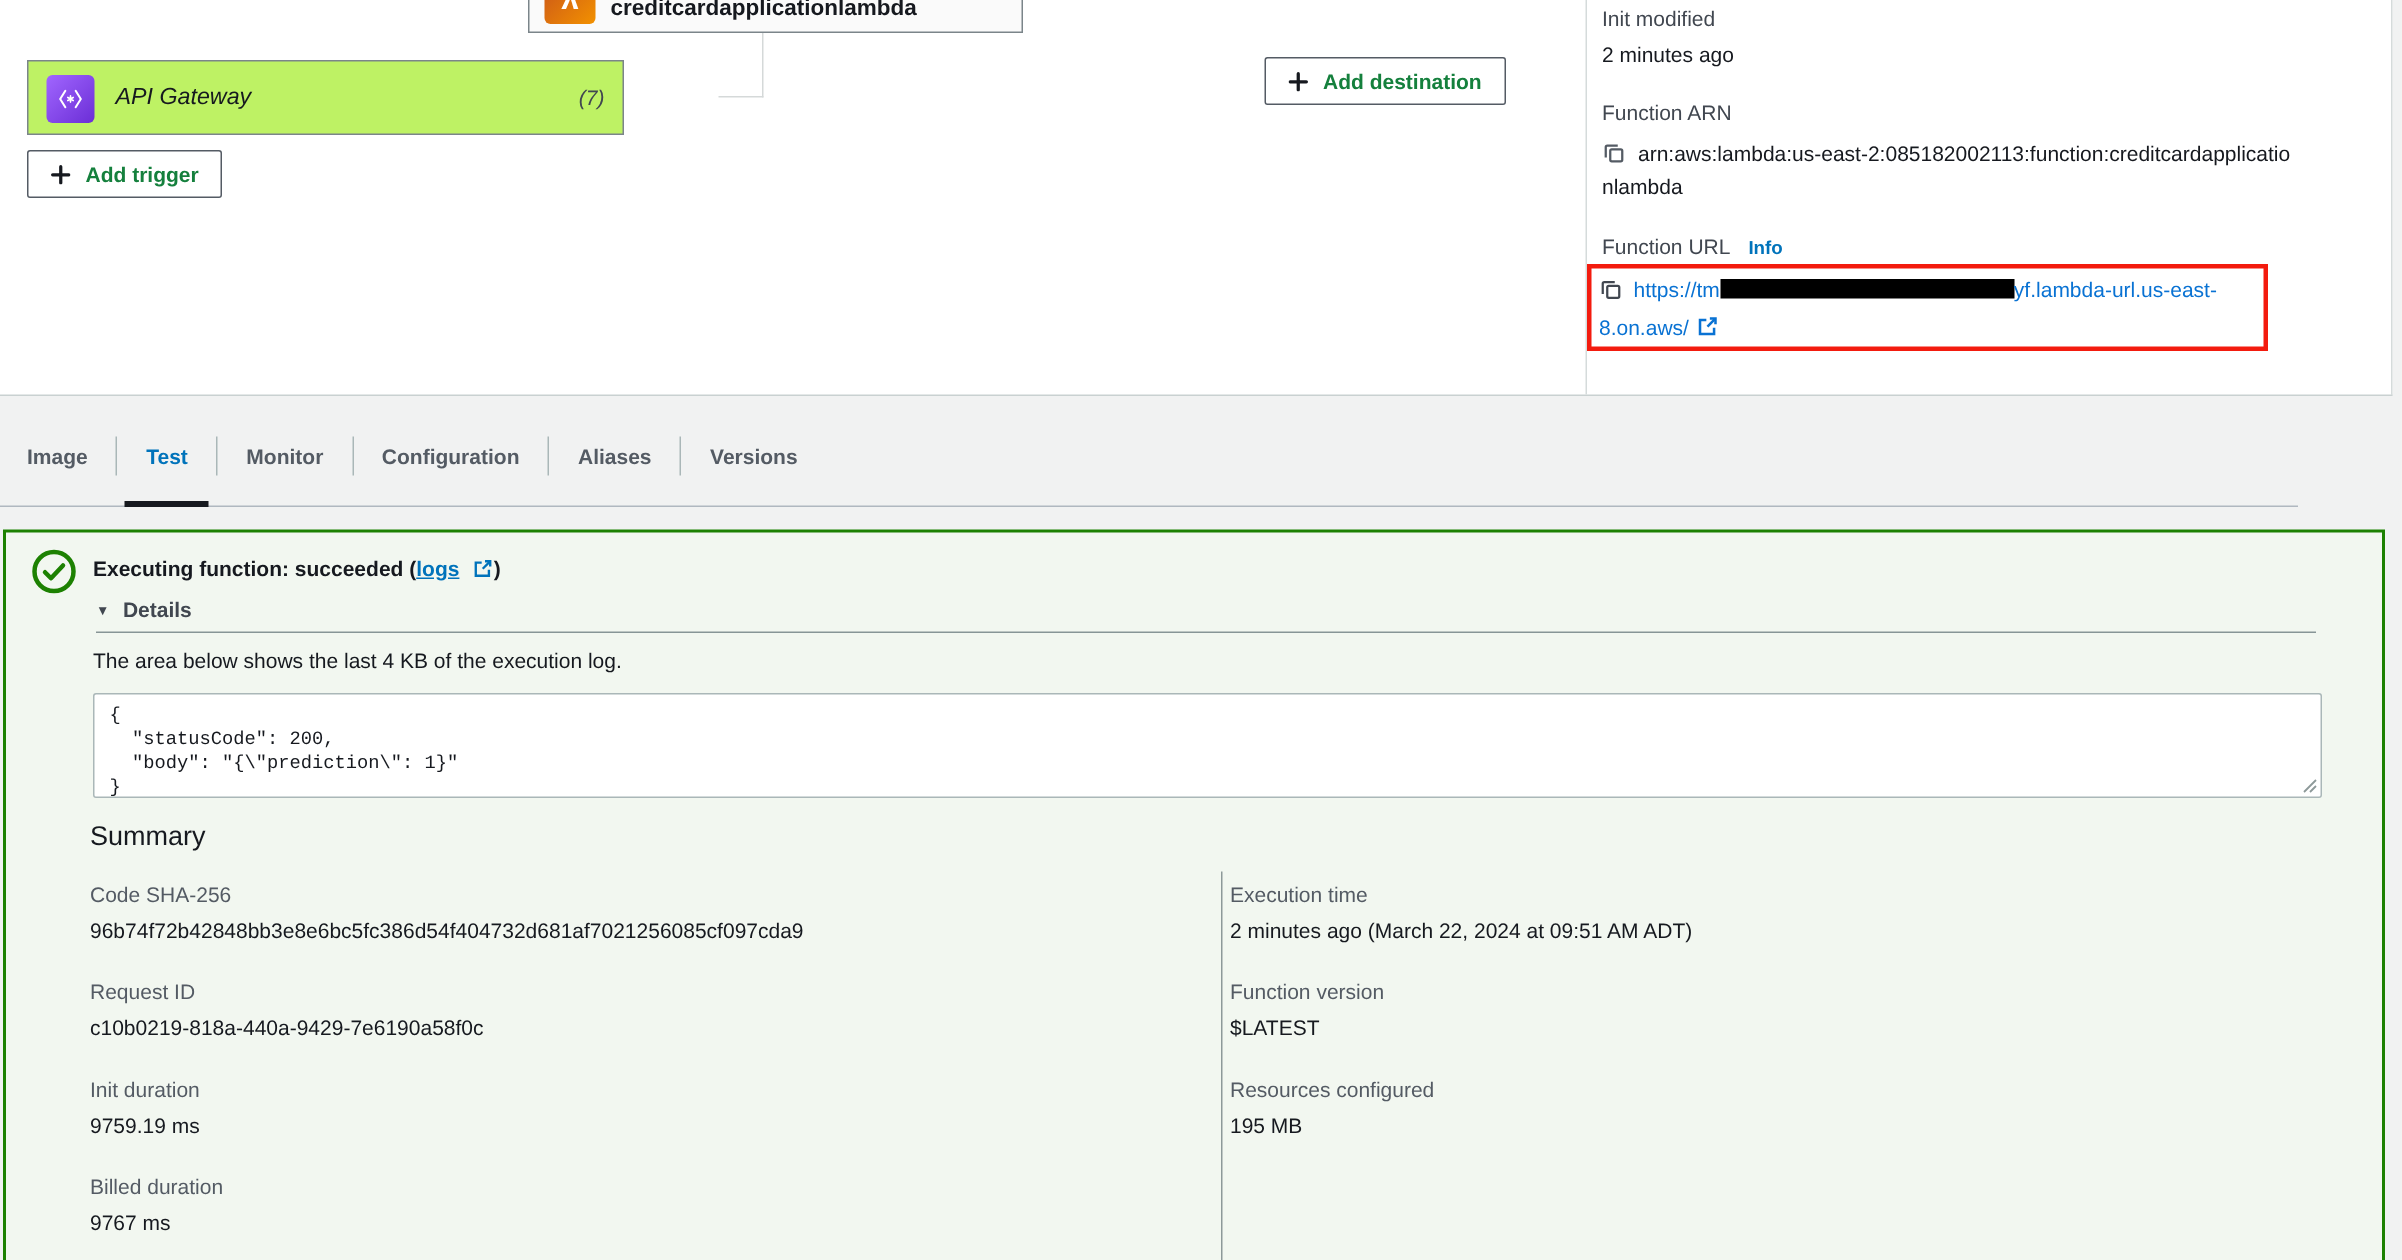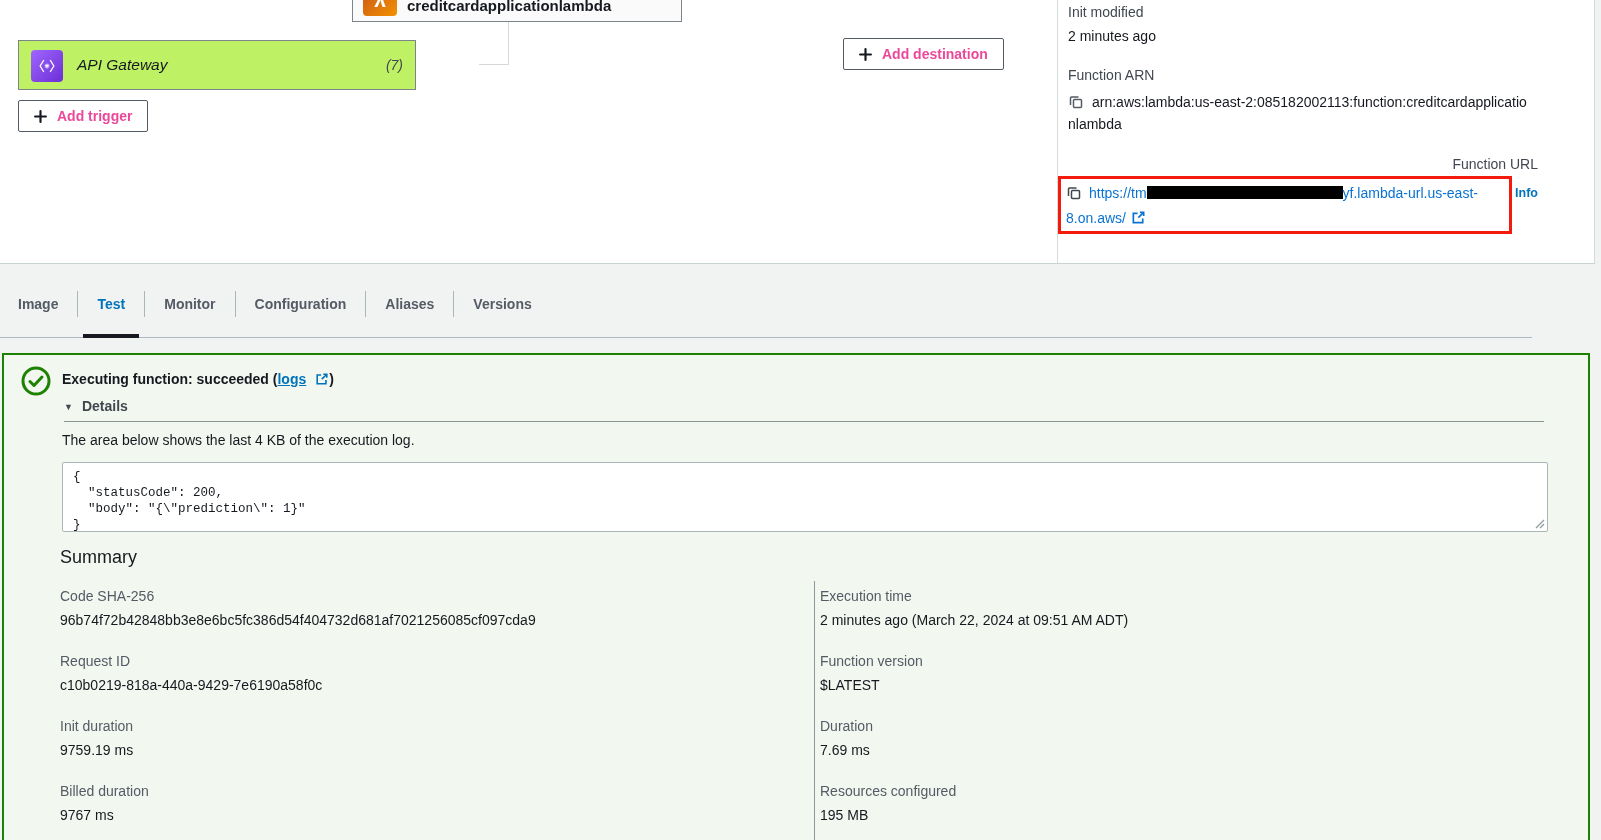--- a/index.html
+++ b/index.html
@@ -22,34 +22,34 @@
 
   .apigw-node { position:absolute; left:18px; top:40px; width:398px; height:50px;
                 background:#bef264; border:1px solid #7b858a; cursor:pointer;font-style:italic; }
   .apigw-icon { position:absolute; left:12px; top:9px; width:32px; height:32px; border-radius:4px;
                 background:linear-gradient(135deg,#a166ff,#6b2ed6); display:flex; align-items:center; justify-content:center; }
   .apigw-label { position:absolute; left:58px; top:15px; font-size:15.5px; color:#16191f; }
   .apigw-count { position:absolute; right:12px; top:16px; font-size:14px; color:#414750; }
 
   .aws-btn { position:absolute; display:inline-flex; align-items:center; gap:10px; background:#fff;
              border:1px solid #545b64; border-radius:2px; height:32px; padding:0 15px;
-             font-family:"Liberation Sans", sans-serif; font-size:14px; font-weight:700; color:#ec4899; cursor:pointer; }
+             font-family:"Liberation Sans", sans-serif; font-size:14px; font-weight:700; color:#15803d; cursor:pointer; }
   .btn-add-trigger { left:18px; top:100px; }
   .btn-add-destination { left:843px; top:38px; }
 
   .card-vdivider { position:absolute; left:1057px; top:0; width:1px; height:263px; background:#d5dbdb; }
 
   .right-pane { position:absolute; left:1068px; top:0; width:470px; padding-top:3px; }
   .rp-label { font-size:14px; color:#414750; line-height:19px; }
   .rp-value { font-size:14px; color:#16191f; line-height:19px; margin-top:5px; }
   .rp-label.m2 { margin-top:20px; }
   .arn-line1 { margin-top:6px; font-size:14px; line-height:22px; color:#16191f; display:flex; align-items:flex-start; gap:8px; }
   .arn-line1 svg { flex:0 0 auto; margin-top:3px; }
   .arn-line2 { font-size:14px; line-height:22px; color:#16191f; }
-  .url-label-row { margin-top:20px; display:flex; align-items:flex-end; gap:12px;flex-direction:column; }
+  .url-label-row { margin-top:20px; display:flex; align-items:center; gap:12px; }
   .info-link { font-size:12.5px; font-weight:700; color:#0073bb; text-decoration:none; cursor:pointer; }
 
   .url-redbox { position:absolute; left:1058px; top:176px; width:454px; height:58px;
                 border:3px solid #f31b0e; padding:2px 5px; background:transparent; }
   .url-line { font-size:14px; line-height:25px; color:#0972d3; white-space:nowrap; }
   .url-line a { color:#0972d3; text-decoration:none; cursor:pointer; }
   .copy-icon { vertical-align:-3px; margin-right:7px; cursor:pointer; }
   .redact-bar { display:inline-block; width:196px; height:13px; background:#000; vertical-align:-1px; }
   .ext-icon { vertical-align:-2px; margin-left:5px; cursor:pointer; }
 
@@ -243,23 +243,19 @@
     <div class="col col-right">
       <div class="kv">
         <div class="kv-label">Execution time</div>
         <div class="kv-value">2 minutes ago (March 22, 2024 at 09:51 AM ADT)</div>
       </div>
       <div class="kv">
         <div class="kv-label">Function version</div>
         <div class="kv-value">$LATEST</div>
       </div>
       <div class="kv">
-        <div class="kv-label">Duration</div>
-        <div class="kv-value">7.69 ms</div>
-      </div>
-      <div class="kv">
         <div class="kv-label">Resources configured</div>
         <div class="kv-value">195 MB</div>
       </div>
     </div>
 
   </section>
 </div>
 
 </body></html>

